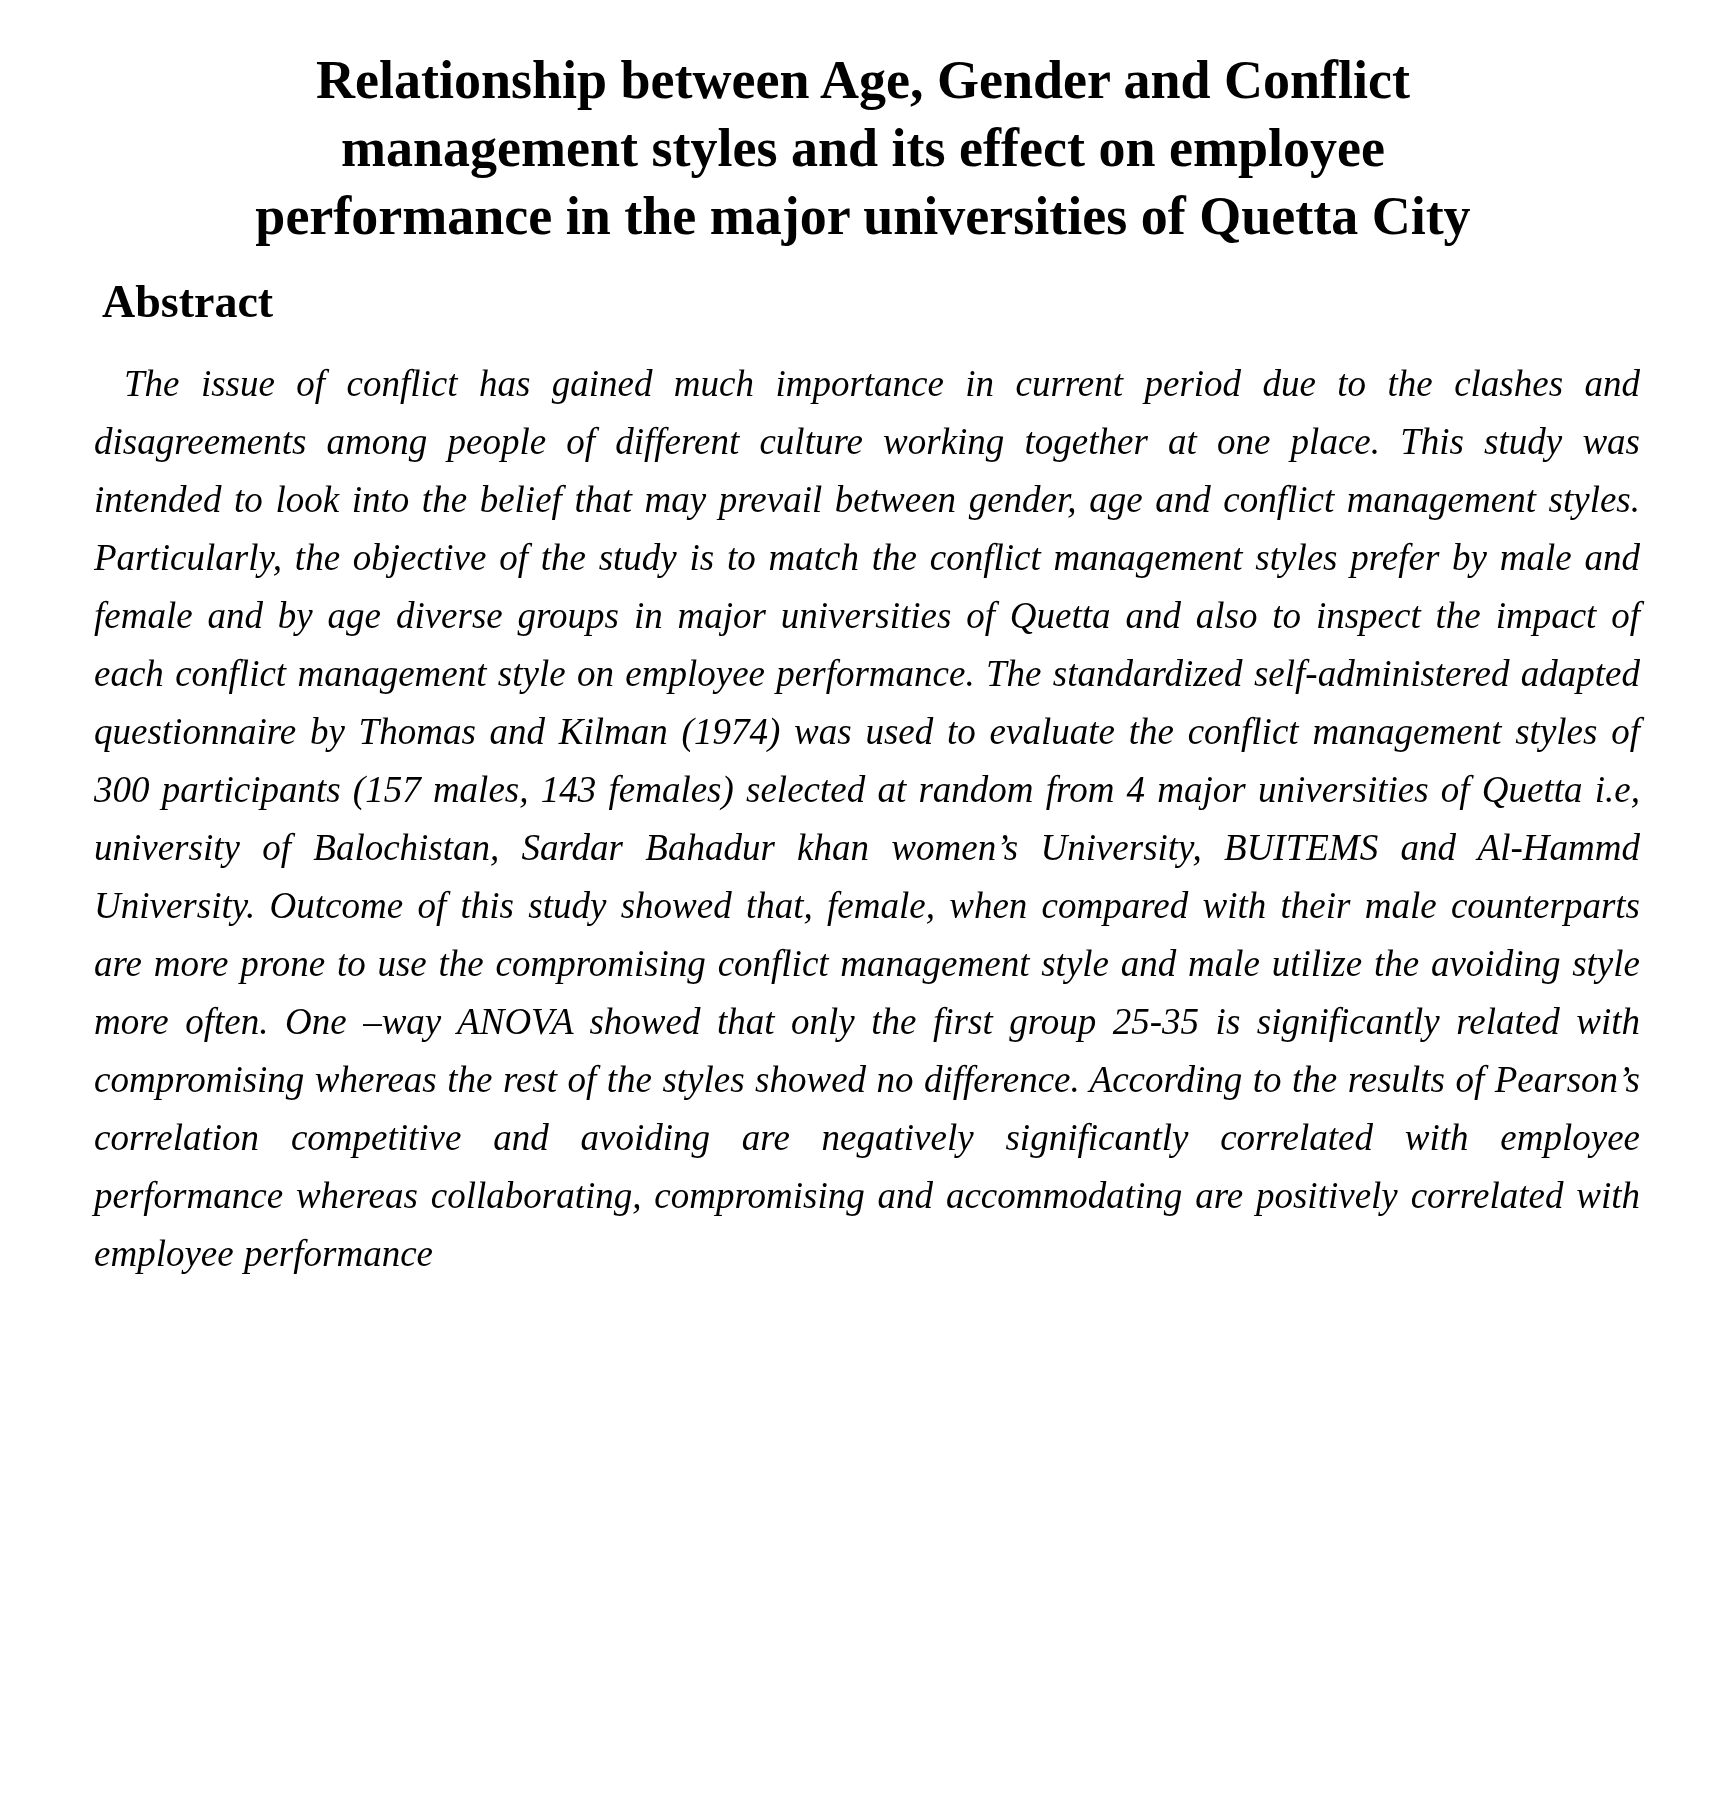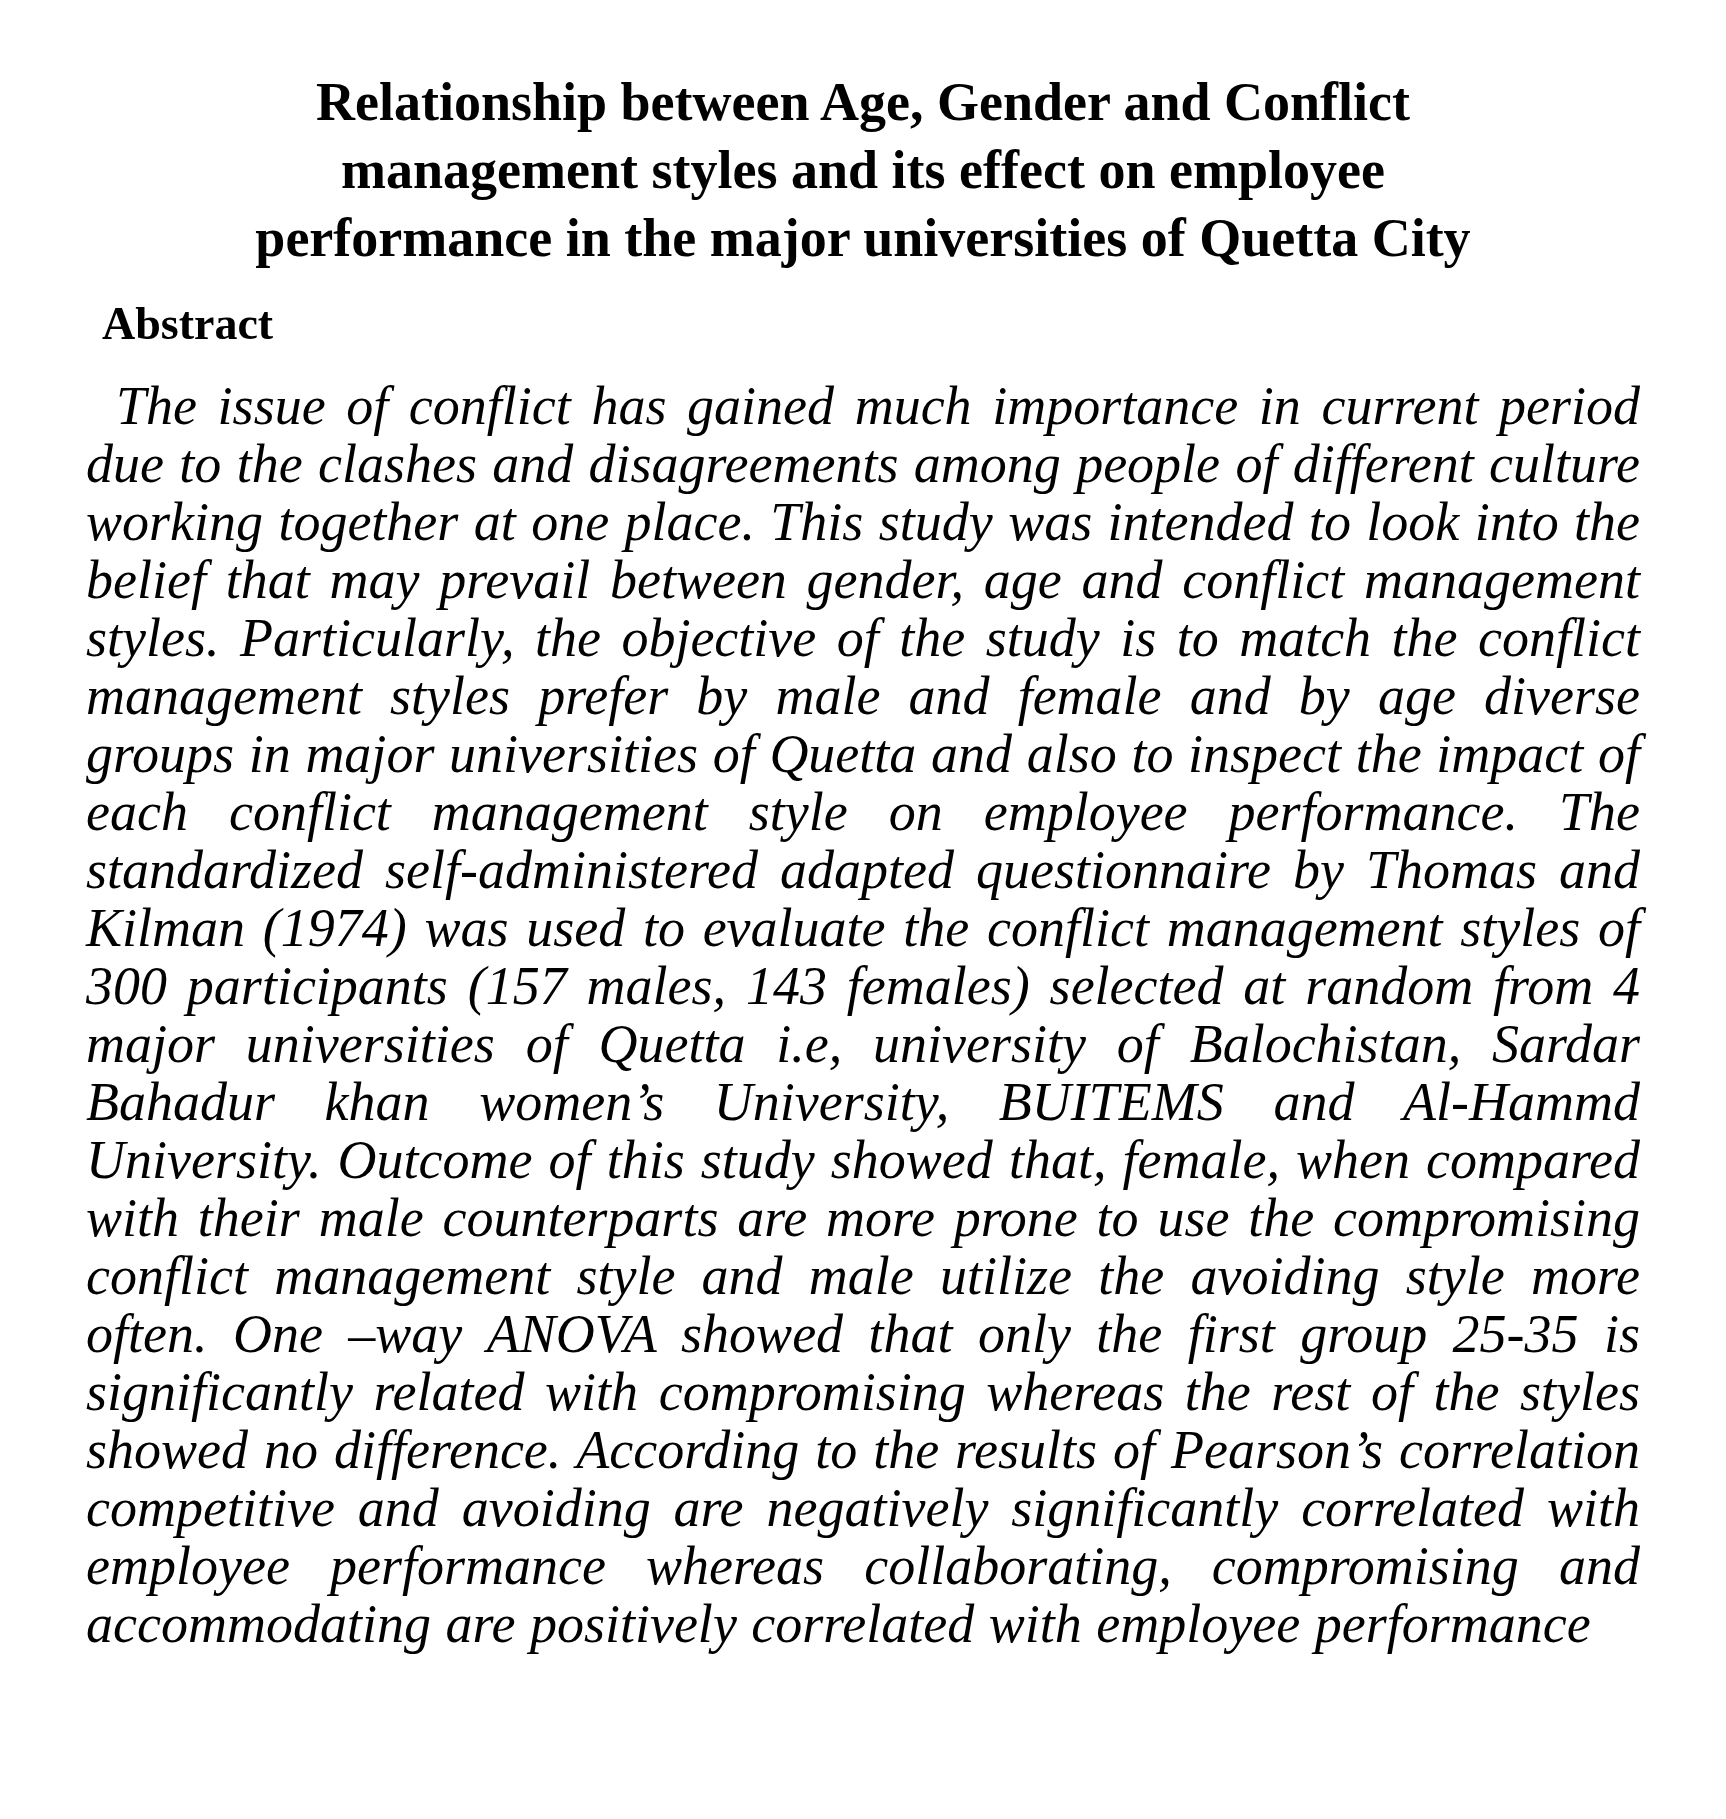--- a/index.html
+++ b/index.html
@@ -8,21 +8,21 @@
     height: 1819px;
     background: #ffffff;
     color: #000000;
     font-family: "Liberation Serif", serif;
     overflow: hidden;
   }
   .page {
     box-sizing: border-box;
     width: 1726px;
     height: 1819px;
-    padding: 68px 86px 0 86px;
+    padding: 46px 86px 0 86px;
     background: #ffffff;
     border-radius: 13px;
   }
   .title {
     margin: 0;
     font-size: 54px;
     font-weight: bold;
     line-height: 1.26;
     text-align: center;
     text-wrap: balance;
@@ -40,22 +40,22 @@
     line-height: 0;
     vertical-align: super;
   }
   .abstract-heading {
     margin: 26px 0 0 16px;
     font-size: 46px;
     font-weight: bold;
     line-height: 1.15;
   }
   .abstract {
-    margin: 26px 0 0 0;
-    font-size: 54px;
+    margin: 26px 0 0 8px;
+    font-size: 37px;
     line-height: 58px;
     font-style: italic;
     text-align: justify;
     text-indent: 30px;
     word-spacing: 1px;
   }
   .keywords {
     margin: 38px 0 0 0;
     font-size: 46px;
     line-height: 66px;

